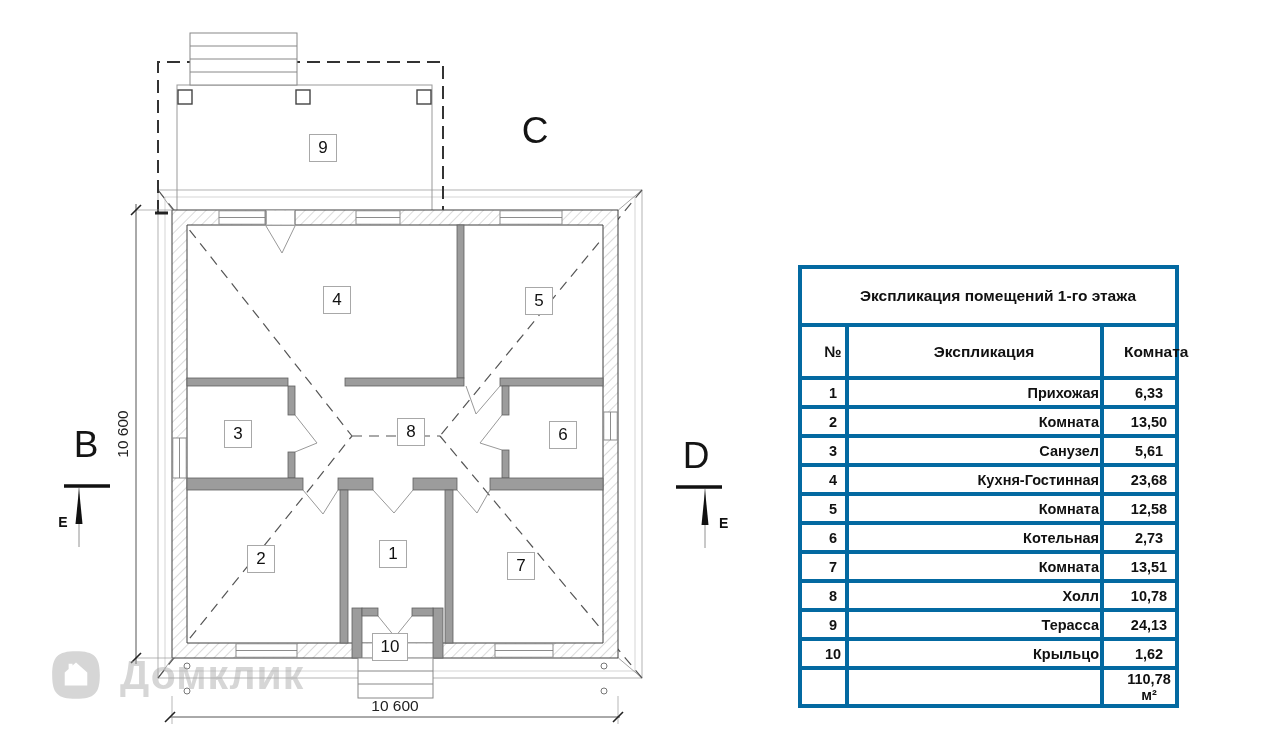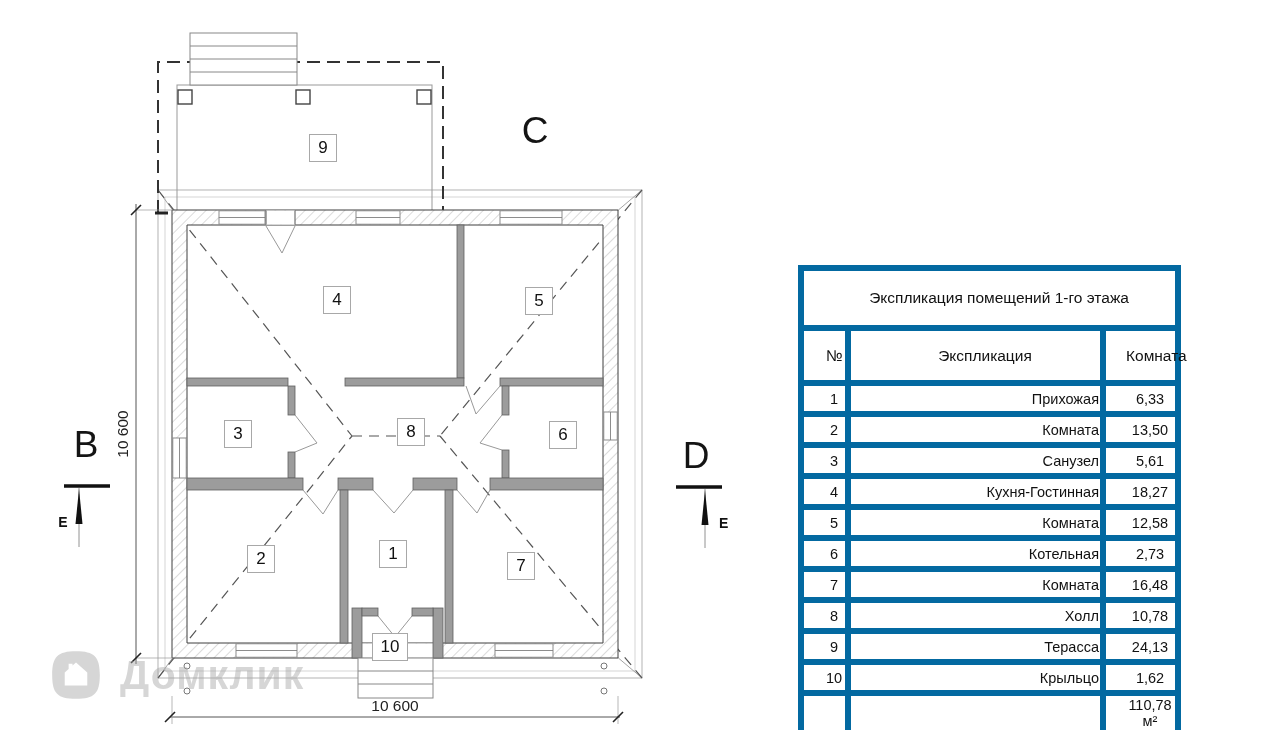--- a/index.html
+++ b/index.html
@@ -6,21 +6,21 @@
   #screen{position:relative;width:1265px;height:730px;background:#fff;overflow:hidden;
           font-family:"Liberation Sans",sans-serif;}
   #plan-svg{position:absolute;left:0;top:0;z-index:1;}
   .room-label{position:absolute;z-index:3;width:26px;height:26px;background:#fff;
               border:1px solid #a8a8a8;display:flex;align-items:center;justify-content:center;
               font-size:17px;color:#111;}
   .room-label.wide{width:34px;}
   
   .room-table{position:absolute;left:798px;top:265px;width:377px;z-index:2;
               border-collapse:collapse;table-layout:fixed;background:#fff;color:#111;}
-  .room-table td,.room-table th{border:6px solid #0369a1;font-weight:400;
+  .room-table td,.room-table th{border:4px solid #0369a1;font-weight:700;
               font-family:"Liberation Sans",sans-serif;padding-left:20px;}
   .room-table .title-cell{height:52px;text-align:center;font-size:15.5px;}
   .room-table .head-cell{height:47px;text-align:center;font-size:15.5px;}
   .room-table td{height:23px;font-size:14.5px;}
   .col-num{text-align:center;}
   .col-name{text-align:right;padding-left:9px;}
   .col-area{text-align:center;margin-top:28px;}
   .total-row td{height:19px;}
   
   .watermark{position:absolute;left:50px;top:649px;z-index:4;display:flex;align-items:center;
@@ -220,36 +220,36 @@
           <td class="col-area">13,50</td>
         </tr>
         <tr>
           <td class="col-num">3</td>
           <td class="col-name">Санузел</td>
           <td class="col-area">5,61</td>
         </tr>
         <tr>
           <td class="col-num">4</td>
           <td class="col-name">Кухня-Гостинная</td>
-          <td class="col-area">18,27</td>
+          <td class="col-area">23,68</td>
         </tr>
         <tr>
           <td class="col-num">5</td>
           <td class="col-name">Комната</td>
           <td class="col-area">12,58</td>
         </tr>
         <tr>
           <td class="col-num">6</td>
           <td class="col-name">Котельная</td>
           <td class="col-area">2,73</td>
         </tr>
         <tr>
           <td class="col-num">7</td>
           <td class="col-name">Комната</td>
-          <td class="col-area">16,48</td>
+          <td class="col-area">13,51</td>
         </tr>
         <tr>
           <td class="col-num">8</td>
           <td class="col-name">Холл</td>
           <td class="col-area">10,78</td>
         </tr>
         <tr>
           <td class="col-num">9</td>
           <td class="col-name">Терасса</td>
           <td class="col-area">24,13</td>

